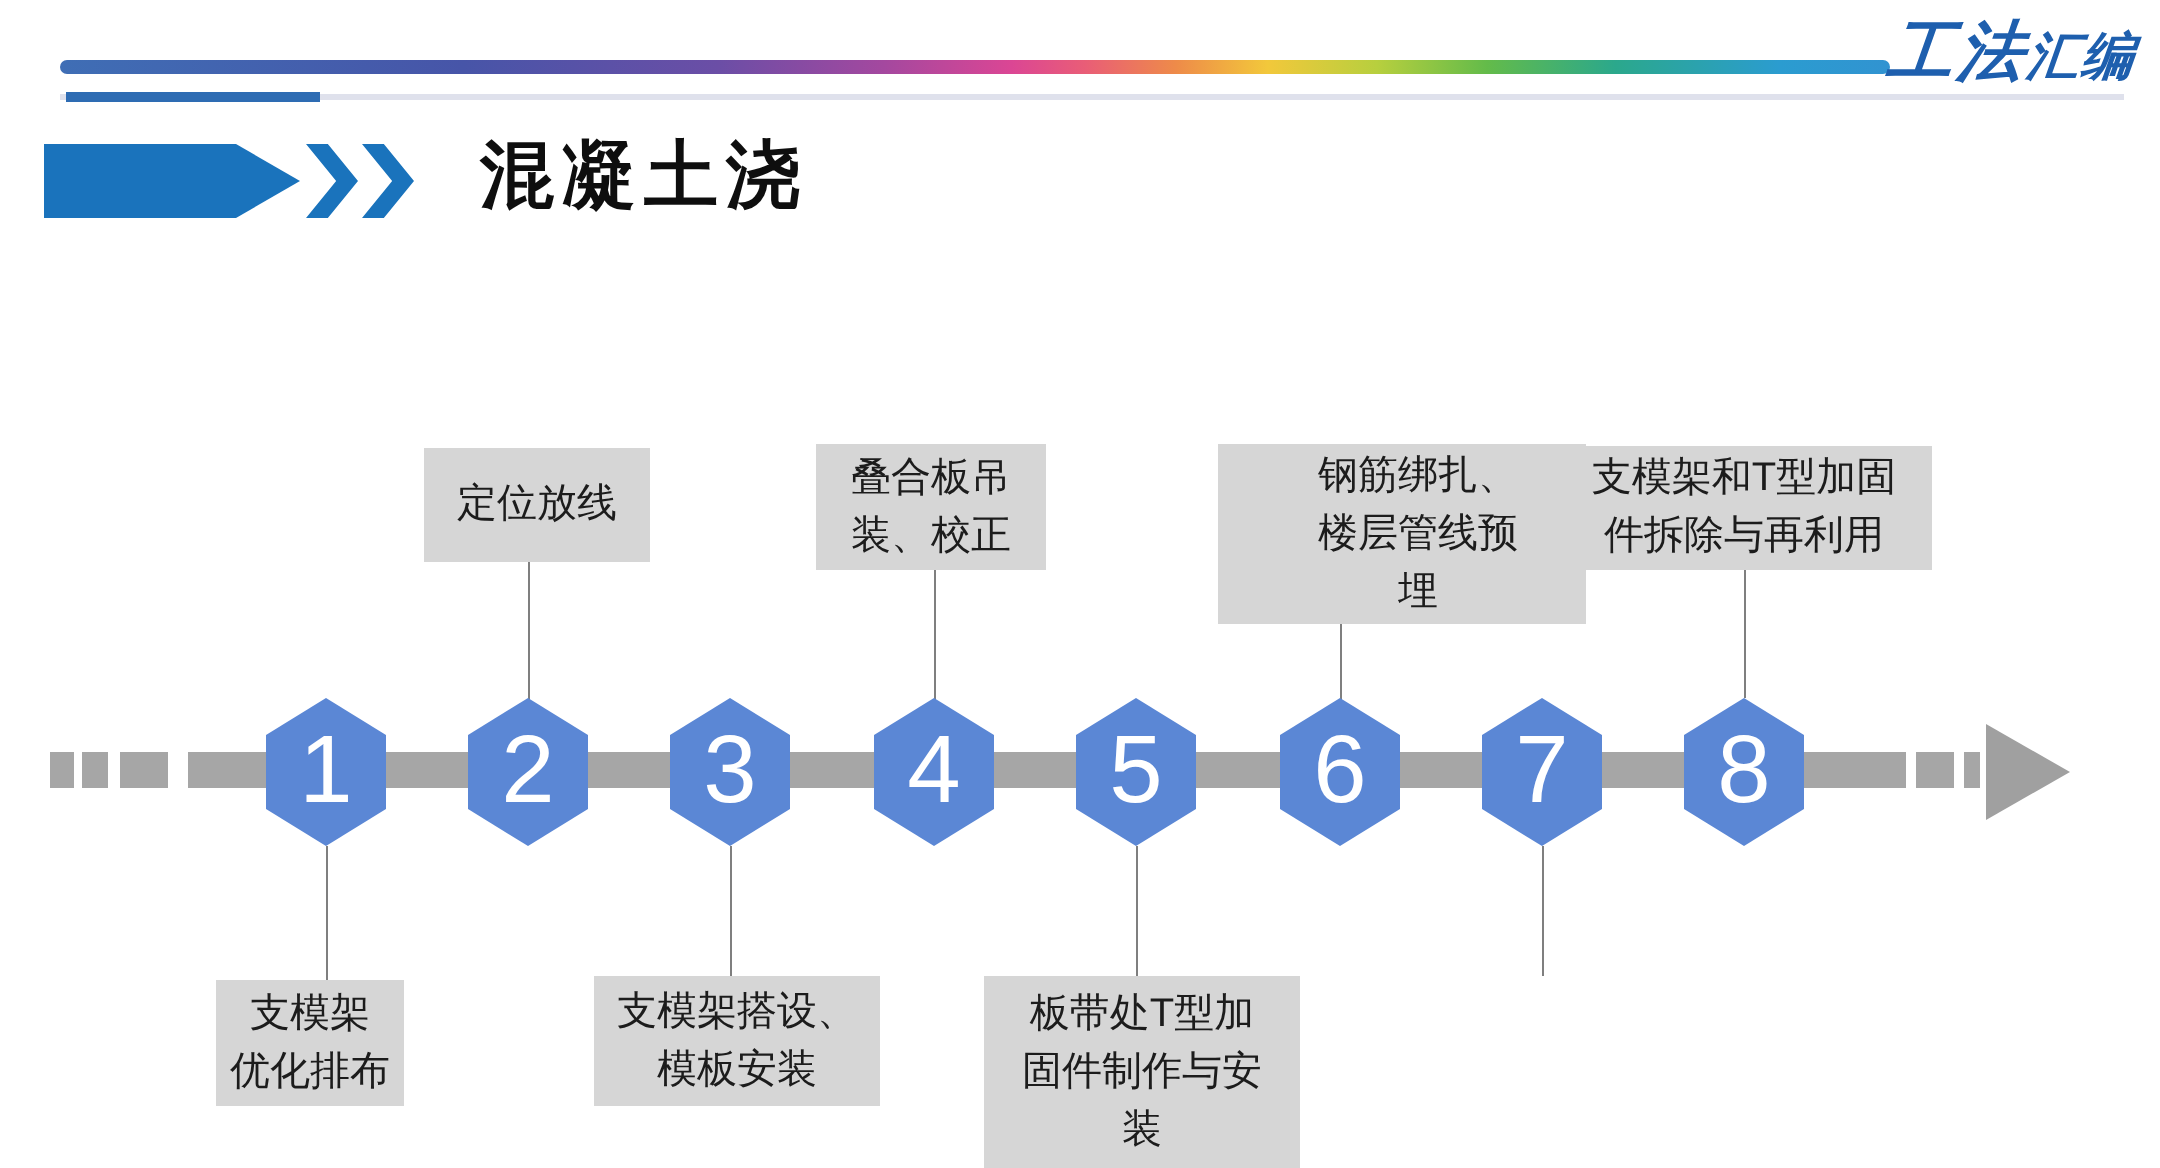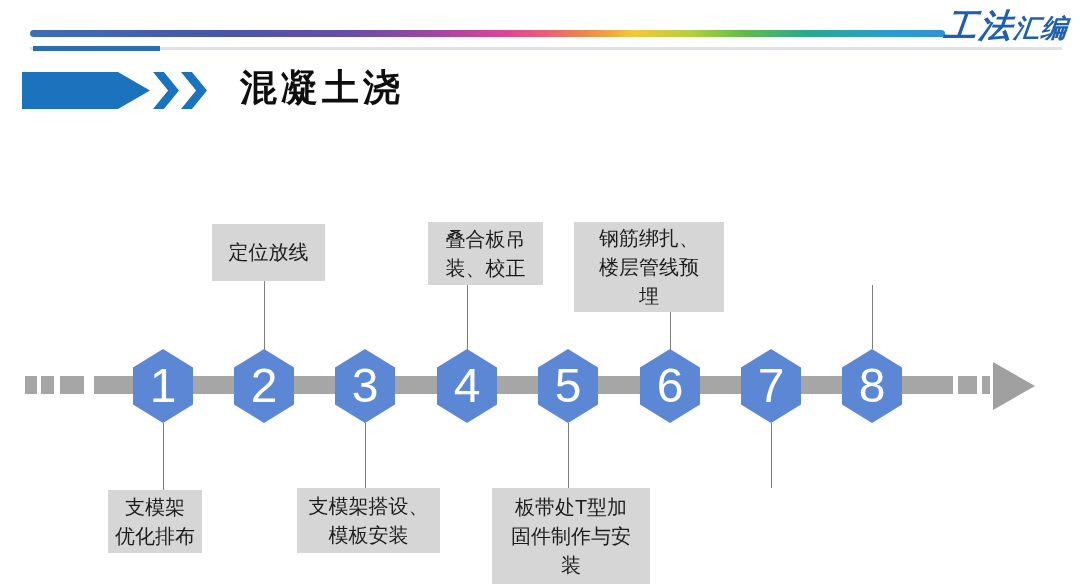--- a/index.html
+++ b/index.html
@@ -121,22 +121,24 @@
     </div>
   <div class="hex" style="left:842px;">
       <span>8</span>
     </div>
 
   <div class="lbox" style="left:108px;top:490px;width:94px;height:63px;">支模架
 优化排布</div>
   <div class="lbox" style="left:212px;top:224px;width:113px;height:57px;">定位放线</div>
   <div class="lbox" style="left:297px;top:488px;width:143px;height:65px;">支模架搭设、
 模板安装</div>
-  <div class="lbox" style="left:408px;top:222px;width:115px;height:63px;margin-left:20px;">叠合板吊
+  <div class="lbox" style="left:408px;top:222px;width:115px;height:63px;">叠合板吊
 装、校正</div>
   <div class="lbox" style="left:492px;top:488px;width:158px;height:96px;">板带处T型加
 固件制作与安
 装</div>
-  <div class="lbox" style="left:574px;top:222px;width:150px;height:90px;">钢筋绑扎、
+  <div class="lbox" style="left:609px;top:222px;width:168px;height:90px;padding-left:16px;">钢筋绑扎、
 楼层管线预
 埋</div>
+  <div class="lbox" style="left:778px;top:223px;width:188px;height:62px;">支模架和T型加固
+件拆除与再利用</div>
 
 </div>
 
 </body></html>

